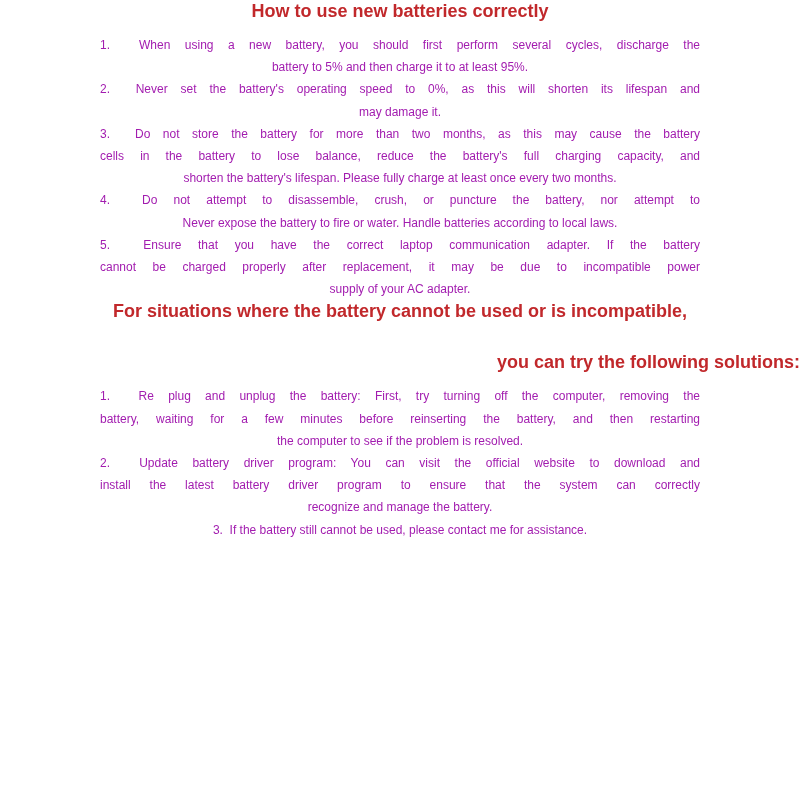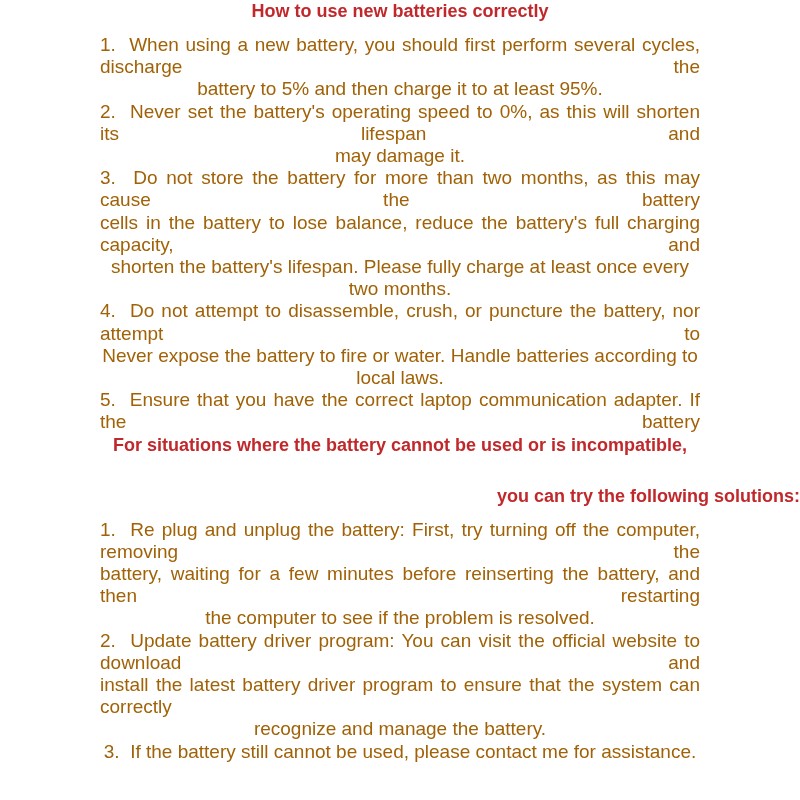--- a/index.html
+++ b/index.html
@@ -21,23 +21,23 @@
     font-size: 18px;
     line-height: 22px;
     color: #c1282b;
   }
   .title-1 { }
   .title-2 { }
   .title-3 { margin-top: 29px; text-align: right; }
   .body-col {
     margin-left: 100px;
     width: 600px;
-    font-size: 19px;
+    font-size: 12px;
     line-height: 22.2px;
-    color: #a16207;
+    color: #a21caf;
   }
   .body-col-1 { margin-top: 12px; }
   .body-col-2 { margin-top: 12px; }
   .ln { display: block; text-align: center; }
   .jf { text-align: justify; text-align-last: justify; }
 </style>
 </head>
 <body>
 
 <div class="page">
@@ -65,20 +65,22 @@
     <p>
       <span class="ln jf">4.&nbsp; Do not attempt to disassemble, crush, or puncture the battery, nor attempt to</span>
     </p>
 
     <p>
       <span class="ln">Never expose the battery to fire or water. Handle batteries according to local laws.</span>
     </p>
 
     <p>
       <span class="ln jf">5.&nbsp; Ensure that you have the correct laptop communication adapter. If the battery</span>
+      <span class="ln jf">cannot be charged properly after replacement, it may be due to incompatible power</span>
+      <span class="ln">supply of your AC adapter.</span>
     </p>
 
   </div>
 
   <h2 class="red-title title-2">For situations where the battery cannot be used or is incompatible,</h2>
 
   <h2 class="red-title title-3">you can try the following solutions:</h2>
 
   <div class="body-col body-col-2">
 

